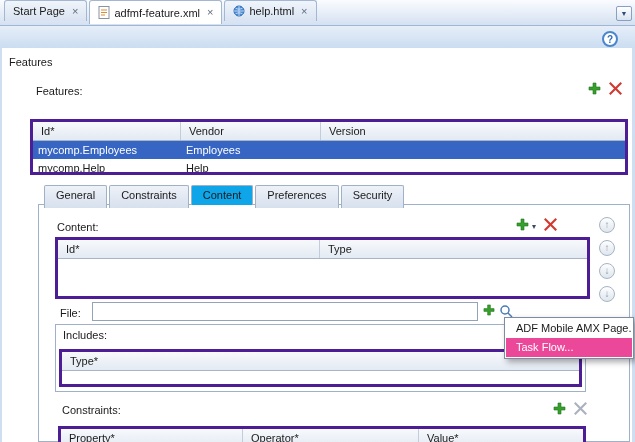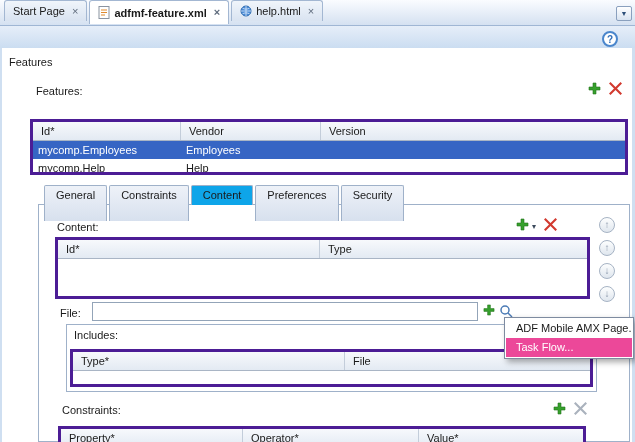--- a/index.html
+++ b/index.html
@@ -7,21 +7,21 @@
   body{font-family:"Liberation Sans",sans-serif;font-size:11px;color:#1a1a1a}
   #window{position:relative;width:635px;height:442px;background:#cfdff1;overflow:hidden}
 
   
   #tabbar{position:absolute;left:0;top:0;width:100%;height:26px;
     background:linear-gradient(#fafcff,#d5e1f1);border-bottom:1px solid #9fb6d4;
     display:flex;align-items:flex-start;padding-left:3px}
   .tab{display:flex;align-items:center;gap:4px;height:21px;padding:0 8px;margin:0 1px;
     background:linear-gradient(#f0f5fb,#d9e3f1);border:1px solid #a3b7d2;border-bottom:none;
     border-radius:3px 3px 0 0;white-space:nowrap;cursor:default}
-  .tab.active{background:#fff;height:24px;margin-bottom:-1px;font-weight:bold;position:relative;z-index:3}
+  .tab.active{background:#fff;height:24px;margin-bottom:-1px;font-weight:normal;position:relative;z-index:3}
   .tab-close{font-size:11px;color:#5e6b7c;margin-left:3px;line-height:1}
   .tab-icon{display:inline-flex;width:12px;height:13px;align-items:center;justify-content:center}
   #tab-list-btn{position:absolute;right:3px;top:6px;width:16px;height:15px;border:1px solid #8aa0be;
     background:linear-gradient(#ffffff,#d8e3f1);border-radius:2px;font-size:7px;color:#2c4f79;
     display:flex;align-items:center;justify-content:center}
 
   
   #toolband{position:absolute;left:0;top:26px;width:100%;height:22px;
     background:linear-gradient(#e6eef9,#cbddf1)}
   #help-btn{position:absolute;right:17px;top:31px;width:16px;height:16px;border-radius:50%;
@@ -45,42 +45,42 @@
   .tr{display:flex;height:18px;line-height:18px;background:#fff}
   .td{padding-left:5px;overflow:hidden;white-space:nowrap}
   .tr.selected{background:#3665c4;color:#fff}
 
   
   .ft-c1{width:148px}.ft-c2{width:145px}.ft-c3{width:140px}.ft-c4{flex:1}
   #features-table{left:30px;top:119px;width:598px;height:56px}
 
   
   #dtabs{position:absolute;left:44px;top:185px;display:flex;z-index:4}
-  .dtab{padding:0 11px;height:36px;line-height:18px;margin-right:2px;
+  .dtab{padding:0 11px;height:23px;line-height:18px;margin-right:2px;
     background:linear-gradient(#eef2f8,#d7e0ee);border:1px solid #9fb1c9;border-bottom:none;
     border-radius:2px 2px 0 0;white-space:nowrap}
   .dtab.active{background:#0ea5e9;height:20px;margin-bottom:-1px;position:relative;z-index:5}
   #panel{position:absolute;left:38px;top:204px;width:592px;height:238px;border:1px solid #9fb1c9;background:#fff}
 
   
   .ct-c1{width:262px}.ct-c2{flex:1}
   #content-table{left:55px;top:237px;width:535px;height:62px}
 
   
   .roundbtn{position:absolute;width:16px;height:16px;border-radius:50%;border:1px solid #a6b3c4;
     background:linear-gradient(#fdfefe,#dfe6ee);color:#8795a8;font-size:10px;
     display:flex;align-items:center;justify-content:center;line-height:1}
 
   
   #file-label{left:60px;top:307px}
   #file-input{position:absolute;left:92px;top:302px;width:386px;height:19px;border:1px solid #93a4b8;
     font-family:"Liberation Sans",sans-serif;font-size:11px;padding:0 4px;background:#fff}
 
   
-  #includes-box{position:absolute;left:66px;top:324px;width:531px;height:68px;border:1px solid #9fb1c9;background:#fff}
+  #includes-box{position:absolute;left:55px;top:324px;width:531px;height:68px;border:1px solid #9fb1c9;background:#fff}
   #includes-label{position:absolute;left:7px;top:4px}
   #includes-table{left:3px;top:24px;width:523px;height:38px}
   .in-c1{width:272px}.in-c2{flex:1}
 
   
   #constraints-table{left:58px;top:426px;width:528px;height:40px}
   .cn-c1{width:182px}.cn-c2{width:176px}.cn-c3{flex:1}
 
   
   #context-menu{position:absolute;left:504px;top:317px;width:130px;background:#fff;
@@ -205,21 +205,20 @@
       <circle cx="6" cy="6" r="4" fill="none" stroke="#4a7ab5" stroke-width="1.5"></circle>
       <line x1="9" y1="9" x2="13" y2="13" stroke="#4a7ab5" stroke-width="1.5"></line>
     </svg>
   </span>
 
   <div id="includes-box">
     <div id="includes-label">Includes:</div>
     <div class="tbl" id="includes-table">
       <div class="thead">
         <div class="th in-c1">Type*</div>
-        <div class="th in-c2">File</div>
       </div>
     </div>
   </div>
 
   <div class="sec-label" style="left:62px;top:404px">Constraints:</div>
   <span class="iconbtn" style="left:553px;top:402px">
     <svg width="13" height="13" viewBox="0 0 13 13">
         <path d="M5 1h3v4h4v3H8v4H5V8H1V5h4z" fill="#36a02c" stroke="#23731c" stroke-width="0.6"></path>
       </svg>
   </span>

